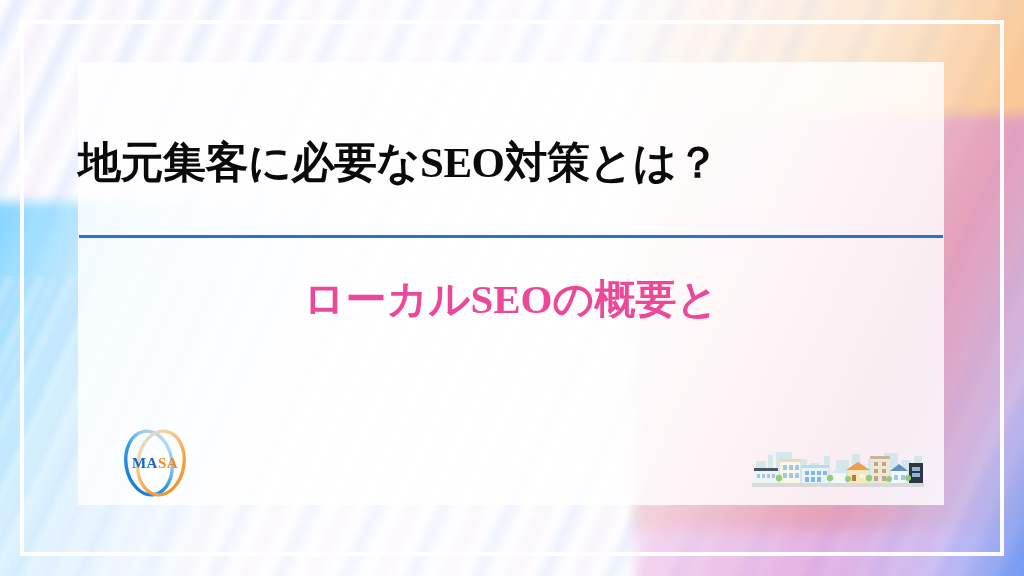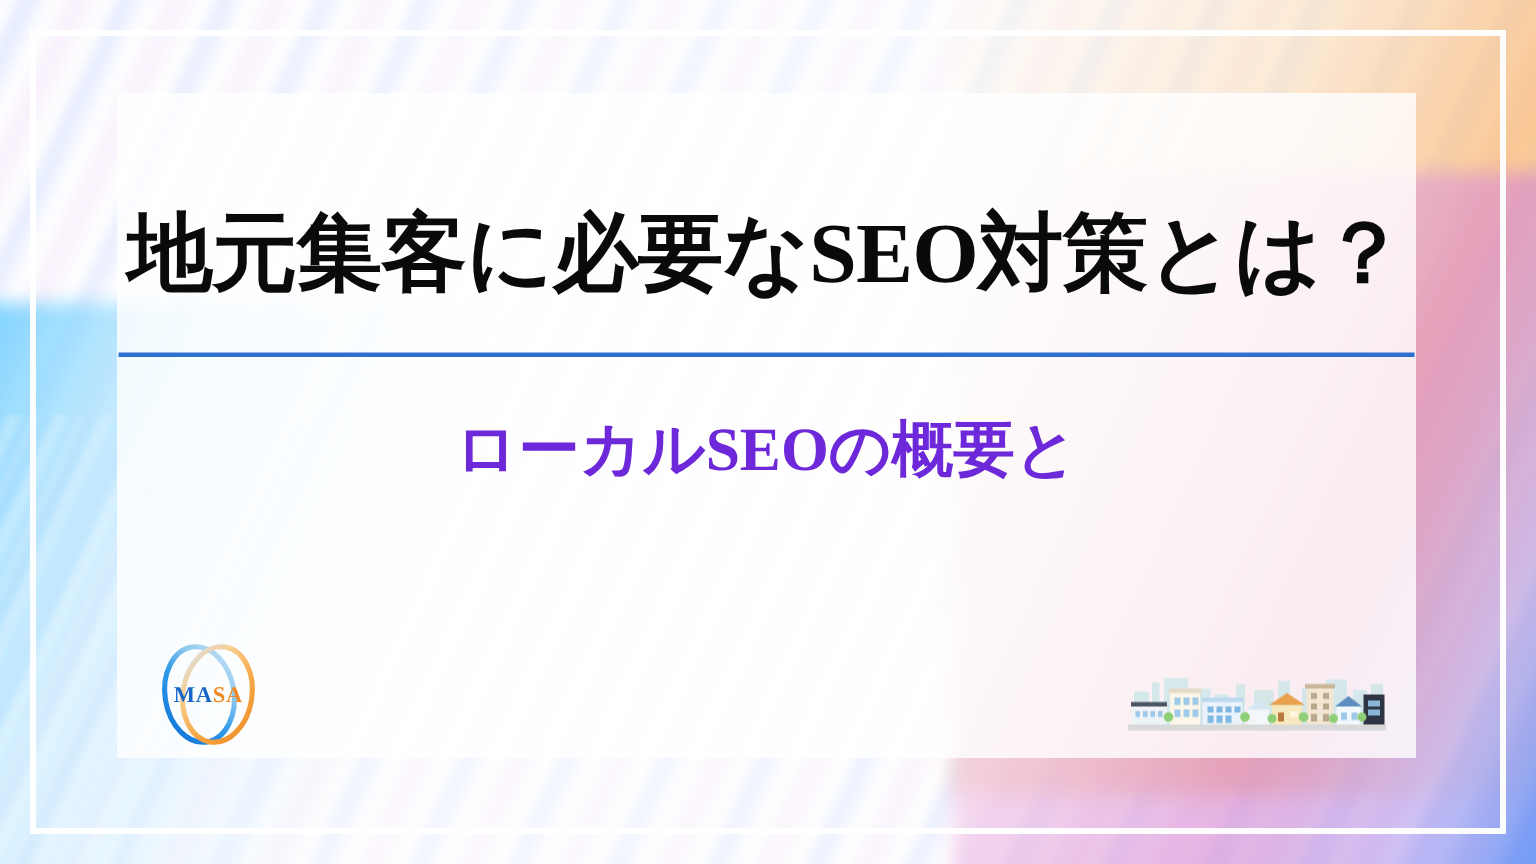--- a/index.html
+++ b/index.html
@@ -166,24 +166,24 @@
     width: 866px; height: 443px;
     background: rgba(255,255,255,0.80);
     backdrop-filter: blur(2px);
   }
 
   
   .title {
     position: absolute;
     left: 78px; top: 141px;
     width: 866px;
-    text-align: center;
+    text-align: left;
     font-family: "Liberation Serif", "DejaVu Serif", serif;
     font-weight: bold;
-    font-size: 57px;
+    font-size: 43px;
     line-height: 1.0;
     color: #0a0a0a;
     letter-spacing: -0.5px;
     white-space: nowrap;
   }
 
   .divider {
     position: absolute;
     left: 79px; top: 235px;
     width: 864px; height: 3px;
@@ -192,29 +192,29 @@
 
   .subtitle {
     position: absolute;
     left: 78px; top: 272px;
     width: 866px;
     text-align: center;
     font-family: "Liberation Serif", "DejaVu Serif", serif;
     font-weight: bold;
     font-size: 41px;
     line-height: 1.35;
-    color: #6d28d9;
+    color: #ec4899;
     letter-spacing: 0px;
   }
   .subtitle .sub-line { display: block; white-space: nowrap; }
 
   
   .logo {
     position: absolute;
-    left: 92px; top: 421px;
+    left: 108px; top: 421px;
     width: 96px; height: 86px;
   }
   .logo svg { display: block; }
 
   
   .city {
     position: absolute;
     left: 752px; top: 447px;
     width: 172px; height: 44px;
   }

